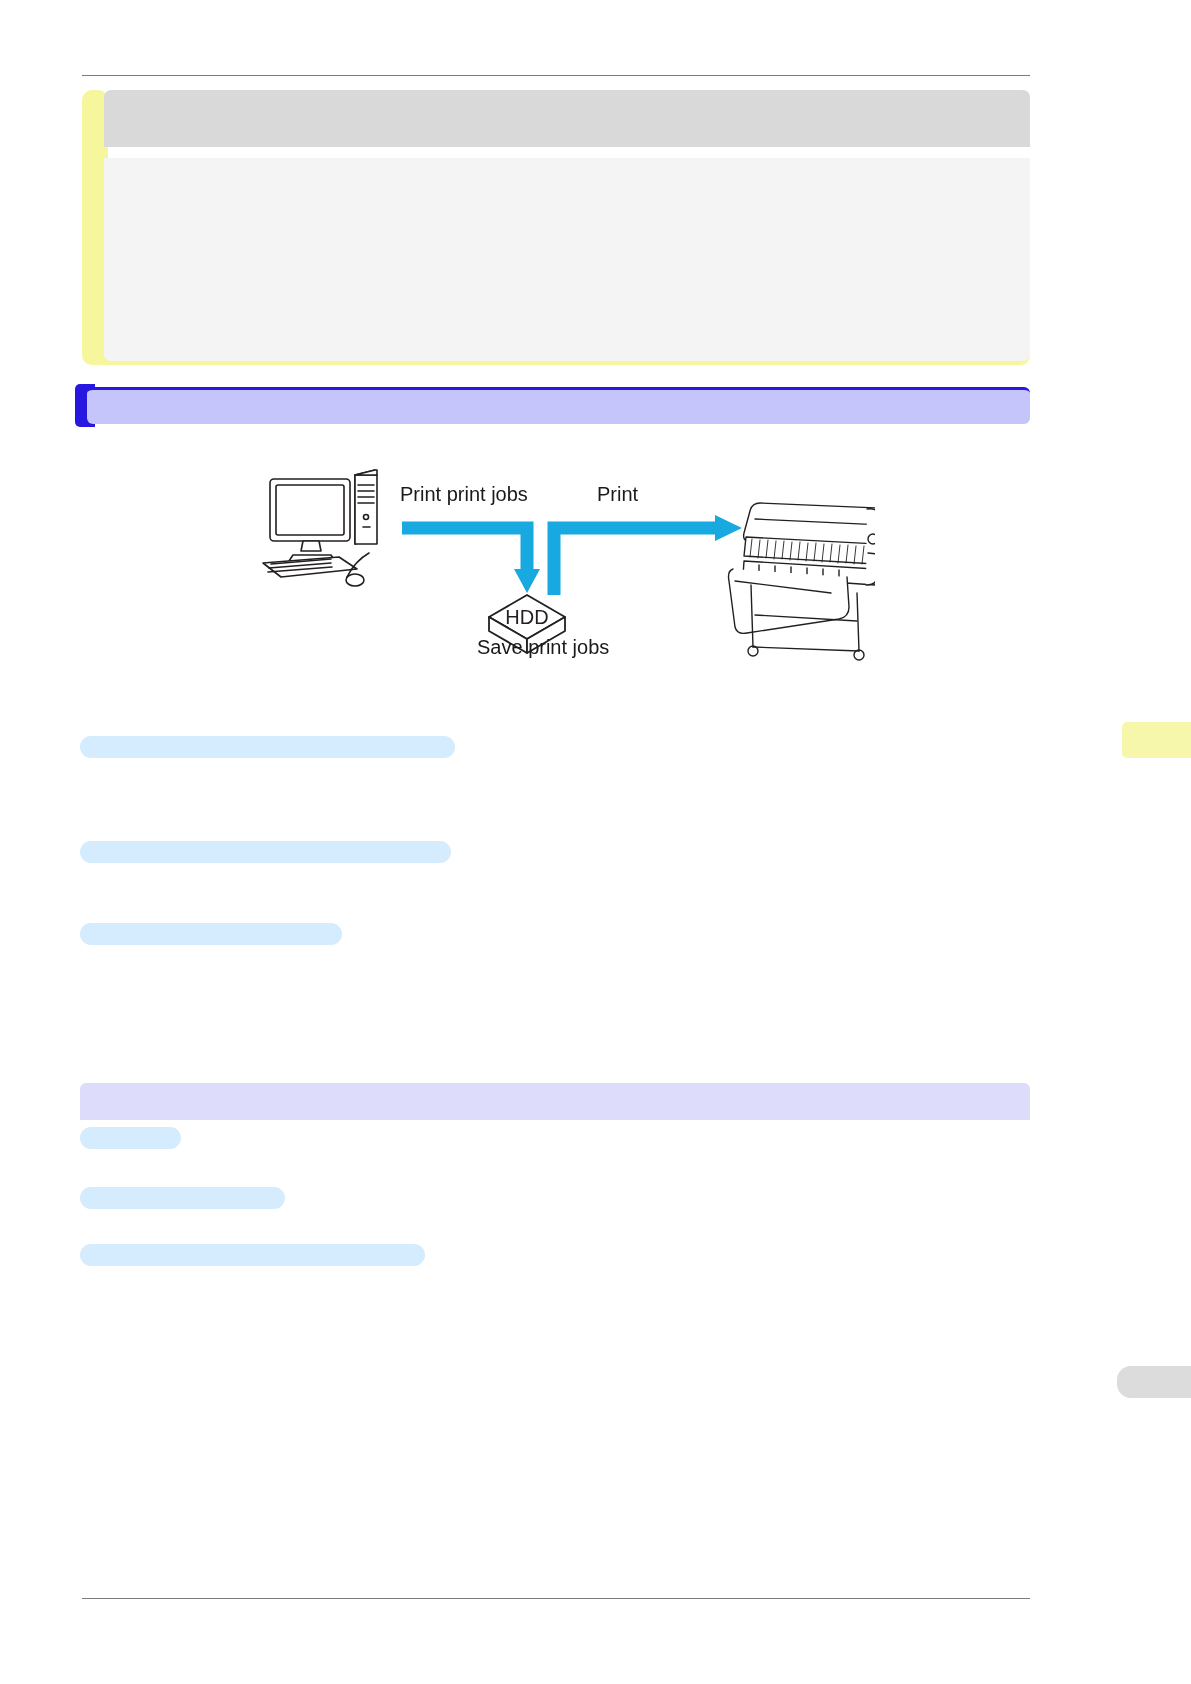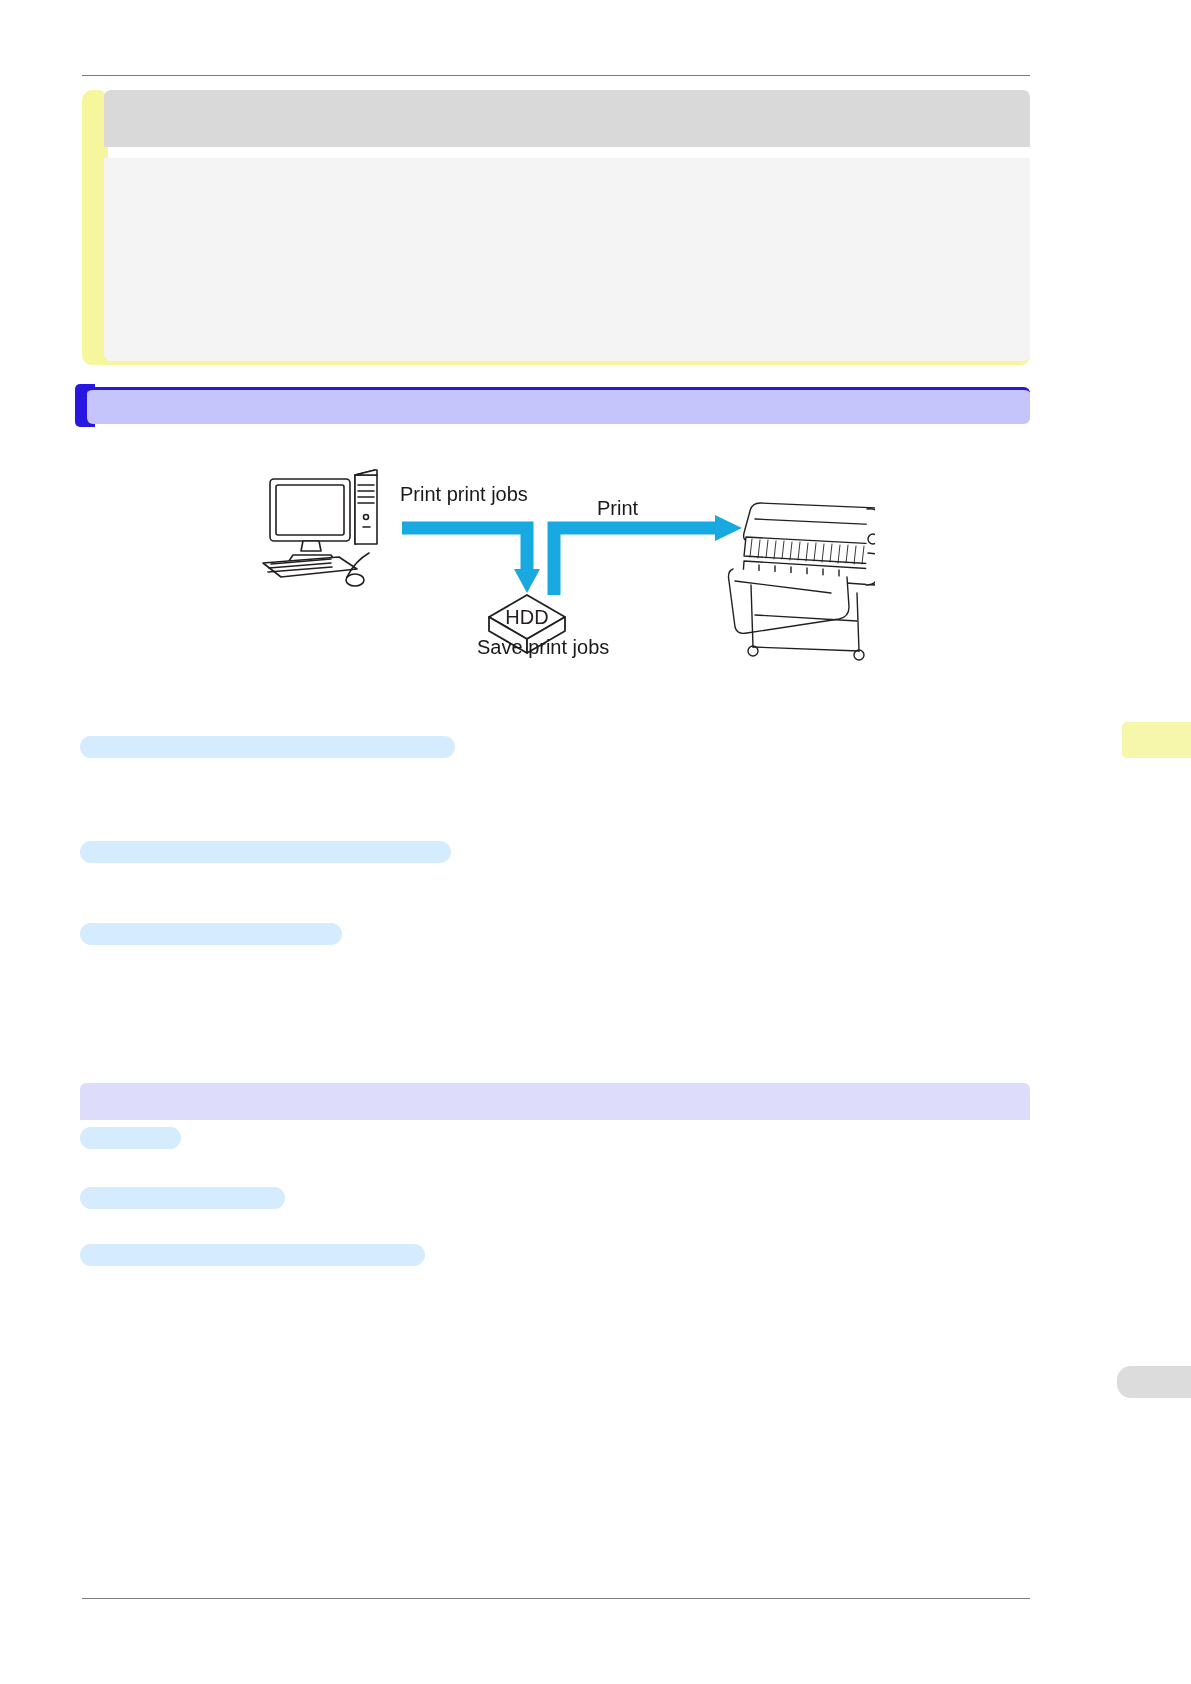--- a/index.html
+++ b/index.html
@@ -149,21 +149,21 @@
   .diagram svg { display: block; }
 
   .diagram-label {
     position: absolute;
     color: #1a1a1a;
     font-size: 20px;
     font-family: "Liberation Sans", sans-serif;
     white-space: nowrap;
   }
   .label-send { left: 145px; top: 18px; }
-  .label-print { left: 342px; top: 32px; }
+  .label-print { left: 342px; top: 18px; }
   .label-save  { left: 222px; top: 171px; }
 </style>
 </head>
 <body>
 
 <div class="page">
 
   <div class="rule rule-top"></div>
 
   <div class="note-box">

